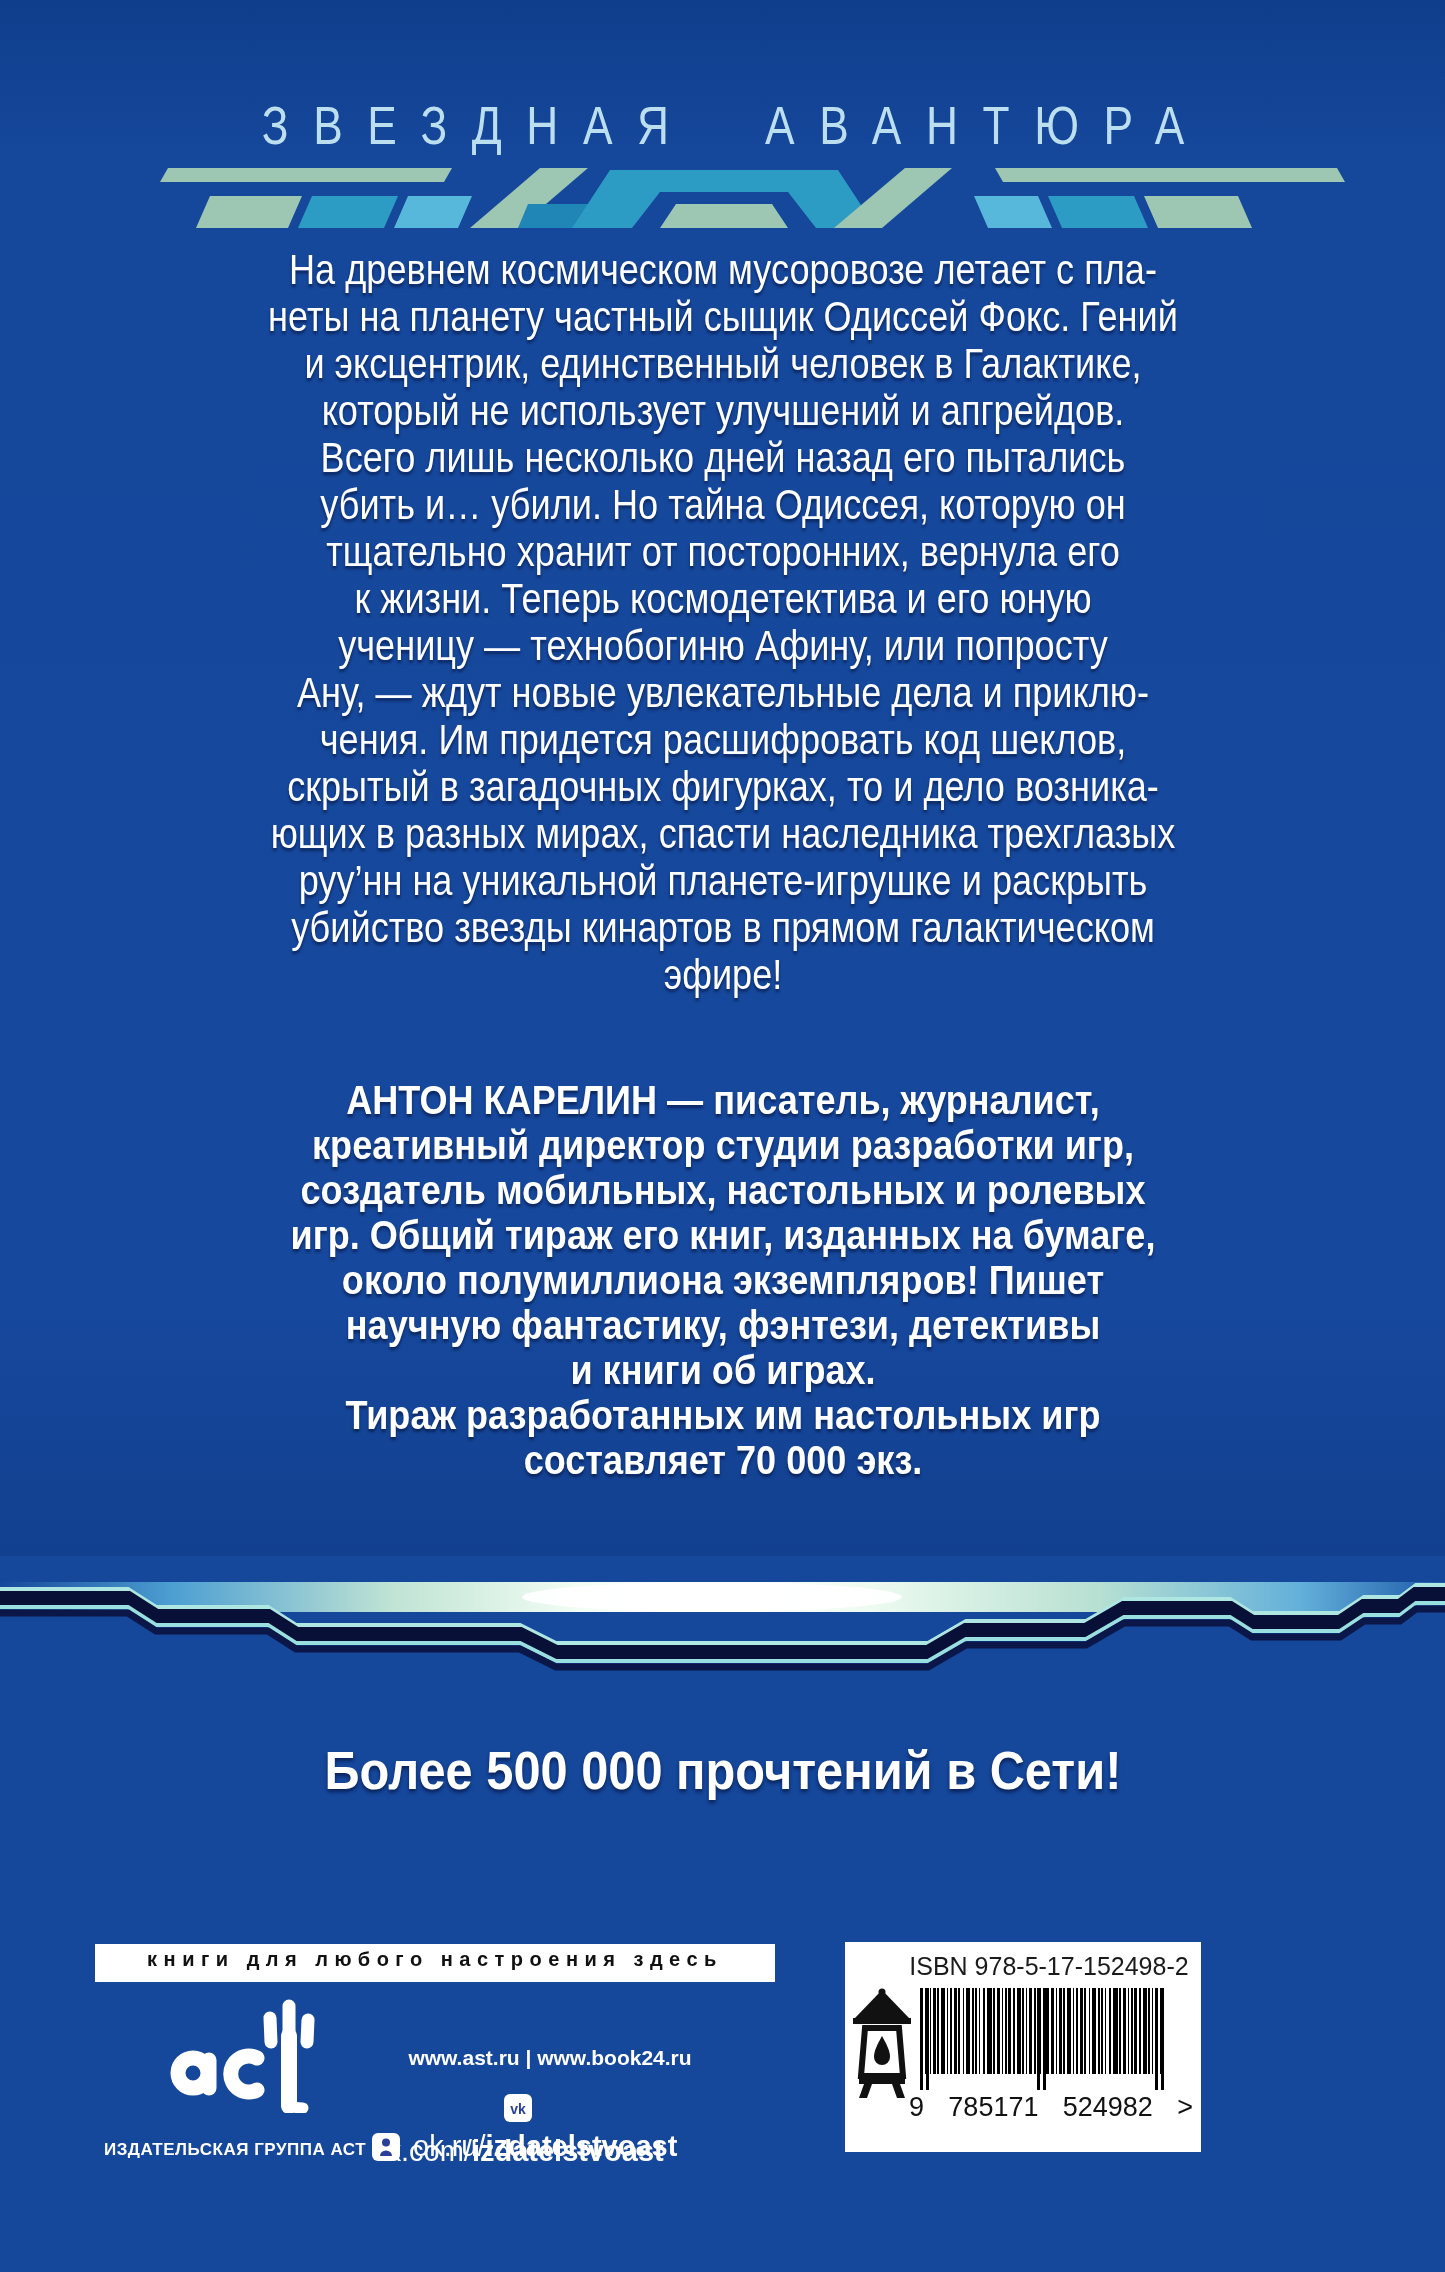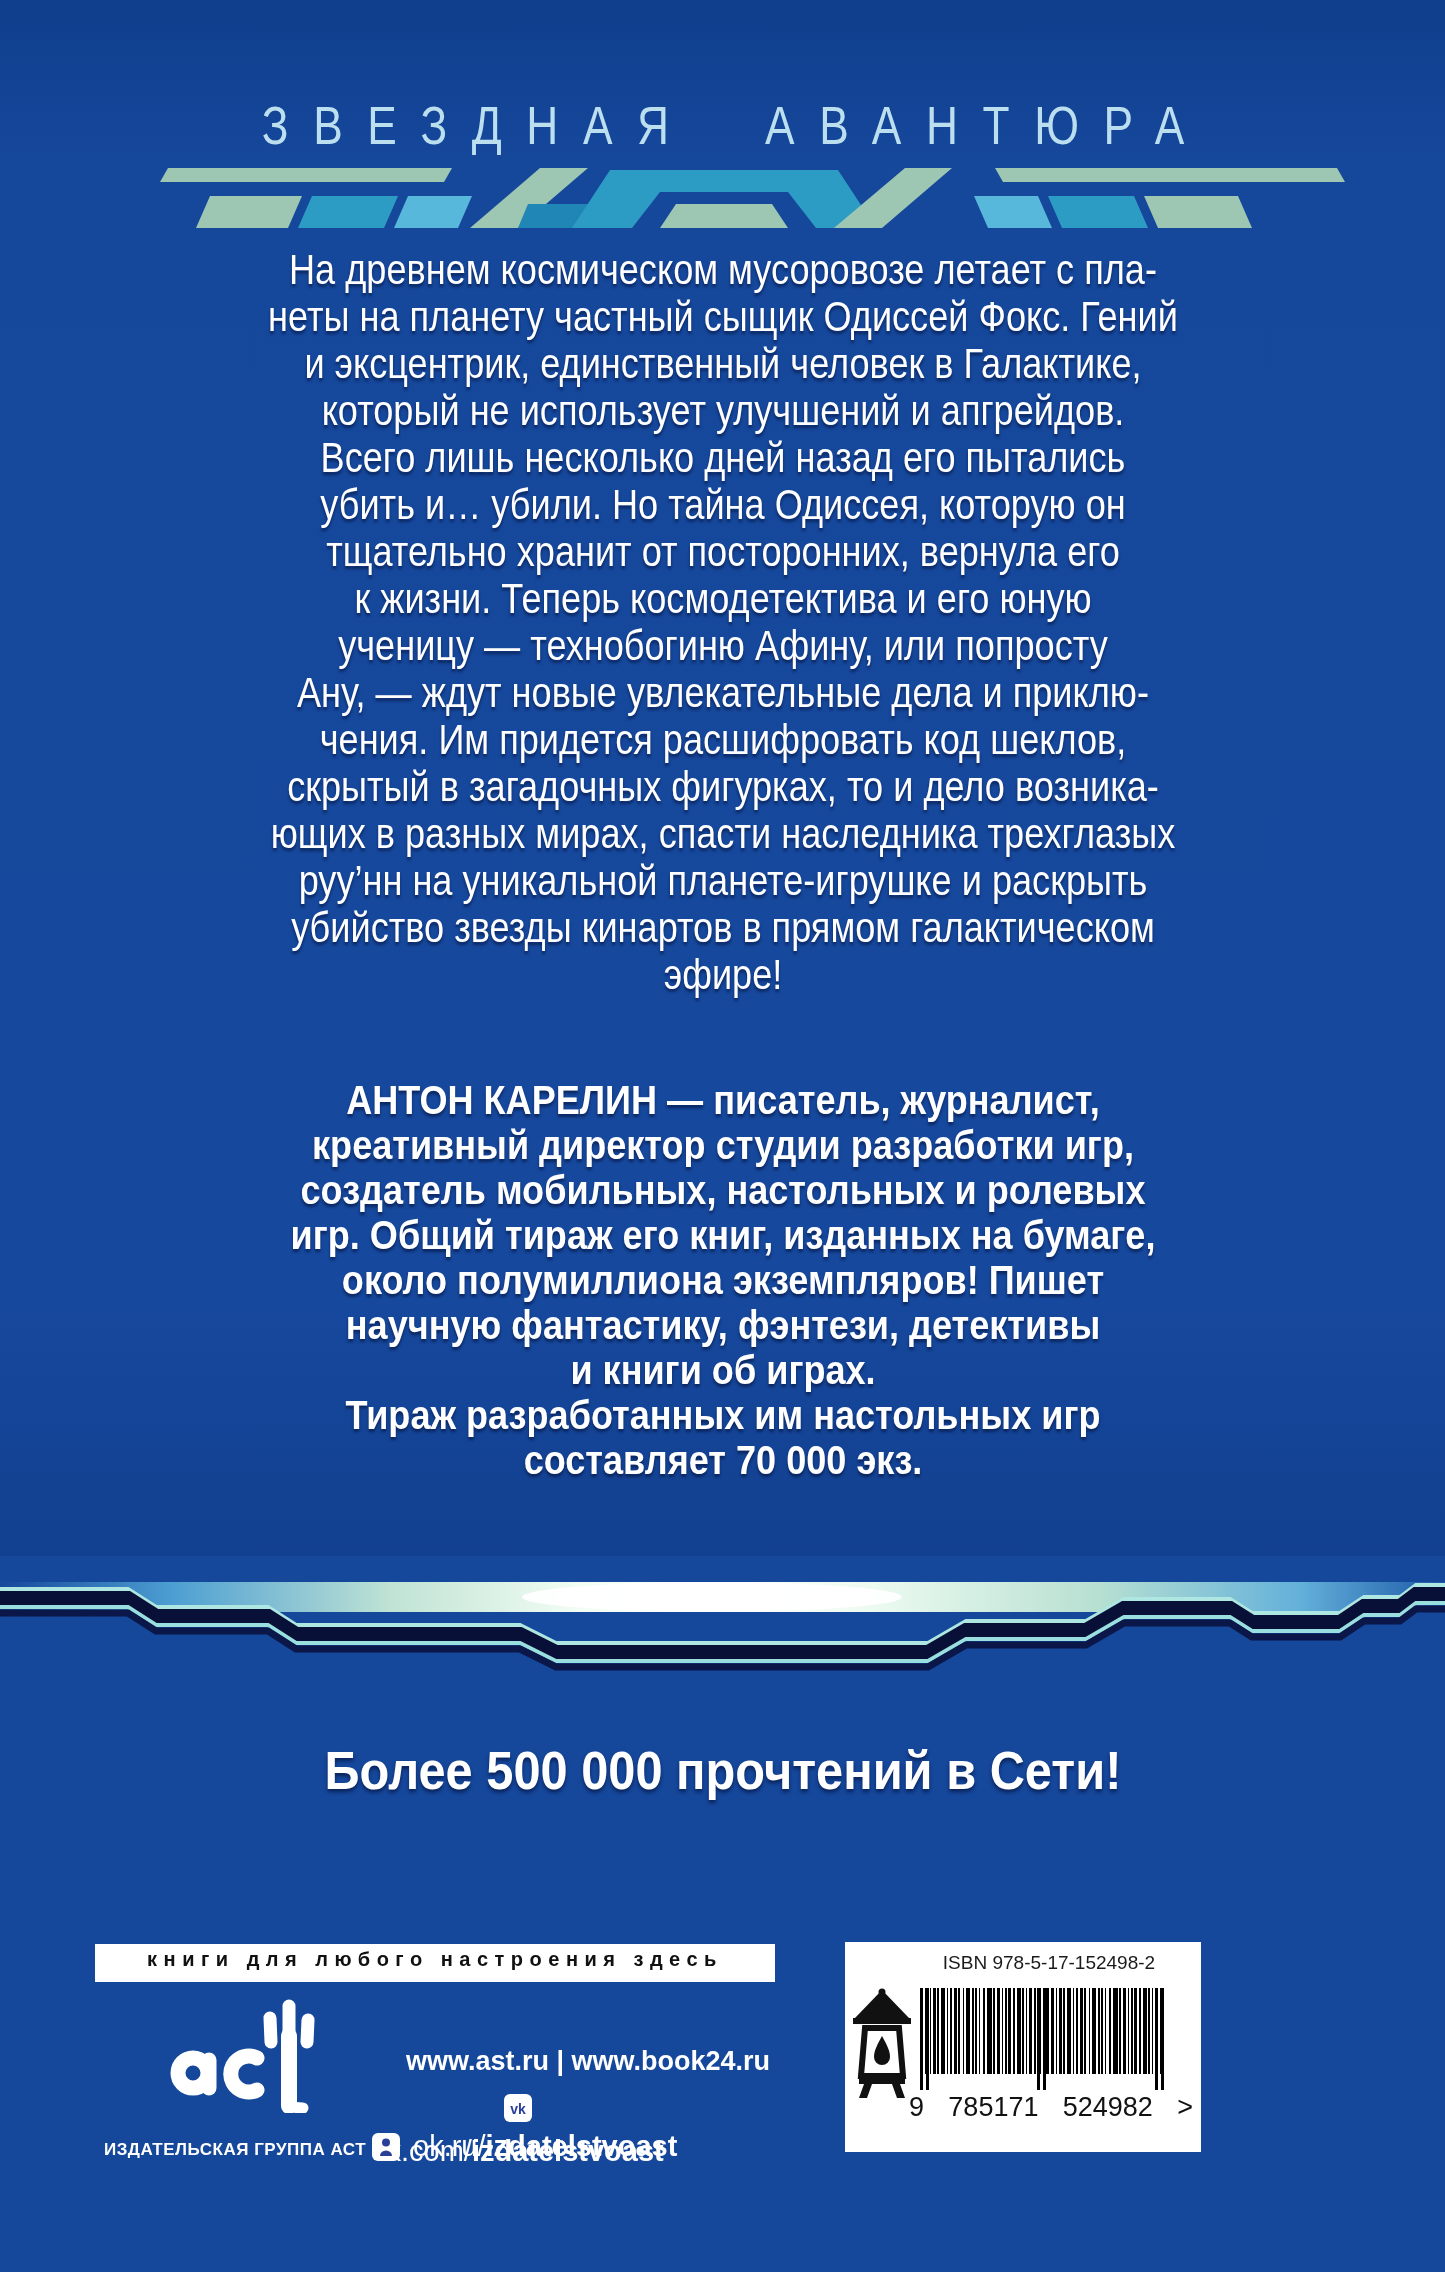--- a/index.html
+++ b/index.html
@@ -70,39 +70,39 @@
     font-size:20px; font-weight:700; letter-spacing:6.5px;
     line-height:31px; text-align:center; white-space:nowrap;
   }
   
   .barcode-panel{
     position:absolute; left:845px; top:1942px; width:356px; height:210px;
     background:#ffffff; z-index:3;
   }
   .isbn{
     position:absolute; top:10px; left:58px; right:6px;
-    text-align:center; color:#1b1b1b; font-size:19px; white-space:nowrap;
+    text-align:center; color:#1b1b1b; font-size:25px; white-space:nowrap;
   }
   .lantern{position:absolute; left:6px; top:46px;}
   .bars{position:absolute; left:72px; top:44px;}
   .barcode-digits{
     position:absolute; top:150px; left:64px; right:8px;
     display:flex; justify-content:space-between; align-items:baseline;
     color:#111; font-size:27px;
   }
   
   .ast-logo{position:absolute; left:165px; top:1978px; z-index:3;}
   .ast-caption{
     position:absolute; left:70px; top:2140px; width:330px; z-index:3;
     text-align:center; color:#ffffff; font-size:17px; letter-spacing:.5px;
     font-weight:700; white-space:nowrap;
   }
   .websites{
     position:absolute; left:330px; top:2046px; width:440px; z-index:3;
-    text-align:right; color:#ffffff; font-size:27px; font-weight:700; white-space:nowrap;
+    text-align:center; color:#ffffff; font-size:21px; font-weight:700; white-space:nowrap;
   }
   .social-row{
     position:absolute; left:372px; z-index:3;
     display:flex; align-items:center; gap:13px;
     color:#ffffff; font-size:29px; white-space:nowrap;
   }
   .social-row .bold{font-weight:700;}
   .row-vk{top:2094px;flex-direction:column;}
   .row-ok{top:2130px;text-align:right;}
 </style>

